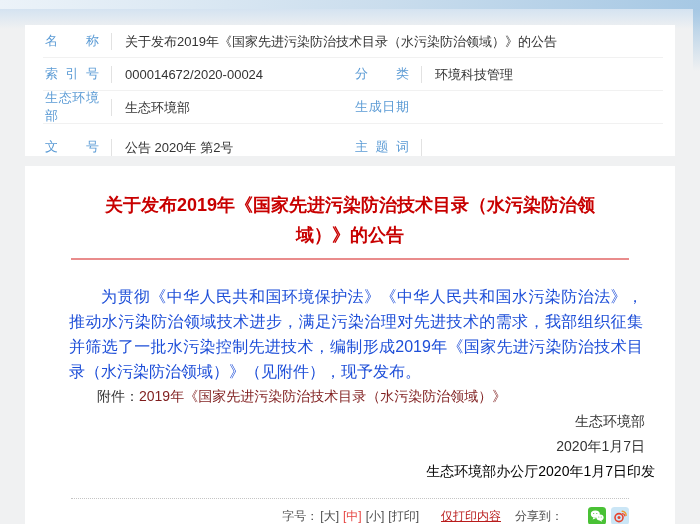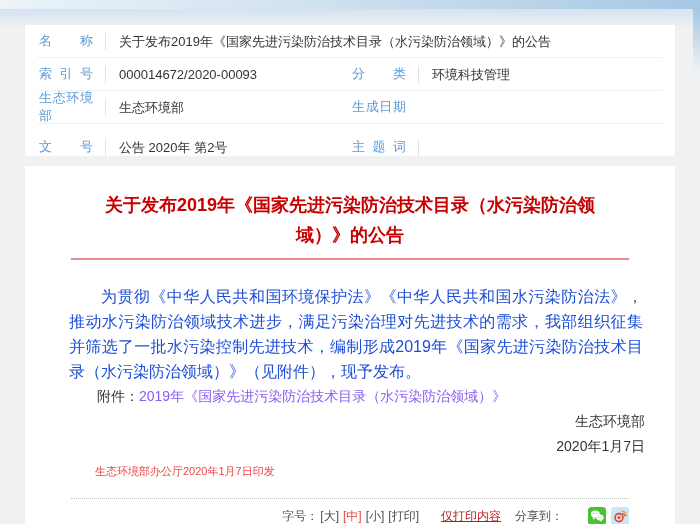--- a/index.html
+++ b/index.html
@@ -20,21 +20,21 @@
     background: linear-gradient(to bottom, rgba(203,222,240,0.75), rgba(240,241,242,0));
   }
   .right-band {
     position: absolute; top: 9px; right: 0; width: 7px; height: 62px;
     background: linear-gradient(to bottom, #a6c8e4, rgba(240,241,242,0));
   }
 
   .page { position: absolute; left: 25px; top: 25px; width: 650px; }
 
   
-  .meta-card { background: #fff; }
+  .meta-card { background: #fff; padding-left: 6px; }
   .meta-row {
     display: flex; height: 32px; margin: 0 12px;
     border-bottom: 1px solid #f1f1f1;
   }
   .meta-row:last-child { border-bottom: none; align-items: flex-end; }
   .meta-cell { flex: 1; display: flex; align-items: center; min-width: 0; }
   .meta-cell.full { flex: none; width: 100%; }
   .meta-label {
     display: inline-block; width: 54px; flex: none;
     margin-left: 2px;
@@ -66,27 +66,27 @@
   .doc-body {
     margin: 24px 12px 0 24px;
     font-size: 16px; line-height: 25px; color: #1d4ed8;
     text-indent: 2em; text-align: justify;
   }
   .attachment-line {
     margin: 0 6px 0 24px;
     font-size: 14px; line-height: 25px; color: #333;
     text-indent: 2em;
   }
-  .attachment-link { color: #8b5cf6; text-decoration: none; cursor: pointer; }
+  .attachment-link { color: #7f1d1d; text-decoration: none; cursor: pointer; }
   .sig-line, .date-line {
     margin-right: 10px; text-align: right;
     font-size: 14px; line-height: 25px; color: #333;
   }
   .issue-line {
-    margin-left: 50px; font-size: 11px; line-height: 25px; color: #ef4444;
+    margin-left: 50px; font-size: 14px; line-height: 25px; color: #000000; text-align: right;
   }
   .dotted-hr {
     border: none; border-top: 1px dotted #c4c4c4;
     margin: 14px 26px 0;
   }
   .controls {
     margin: 8px 26px 0 0;
     display: flex; justify-content: flex-end; align-items: flex-end;
     font-size: 12px; color: #4d4d4d;
   }
@@ -109,21 +109,21 @@
   <div class="meta-card">
     <div class="meta-row">
       <div class="meta-cell full">
         <span class="meta-label">名称</span>
         <span class="meta-value">关于发布2019年《国家先进污染防治技术目录（水污染防治领域）》的公告</span>
       </div>
     </div>
     <div class="meta-row">
       <div class="meta-cell">
         <span class="meta-label">索引号</span>
-        <span class="meta-value">000014672/2020-00093</span>
+        <span class="meta-value">000014672/2020-00024</span>
       </div>
       <div class="meta-cell">
         <span class="meta-label">分类</span>
         <span class="meta-value">环境科技管理</span>
       </div>
     </div>
     <div class="meta-row">
       <div class="meta-cell">
         <span class="meta-label">生态环境部</span>
         <span class="meta-value">生态环境部</span>

